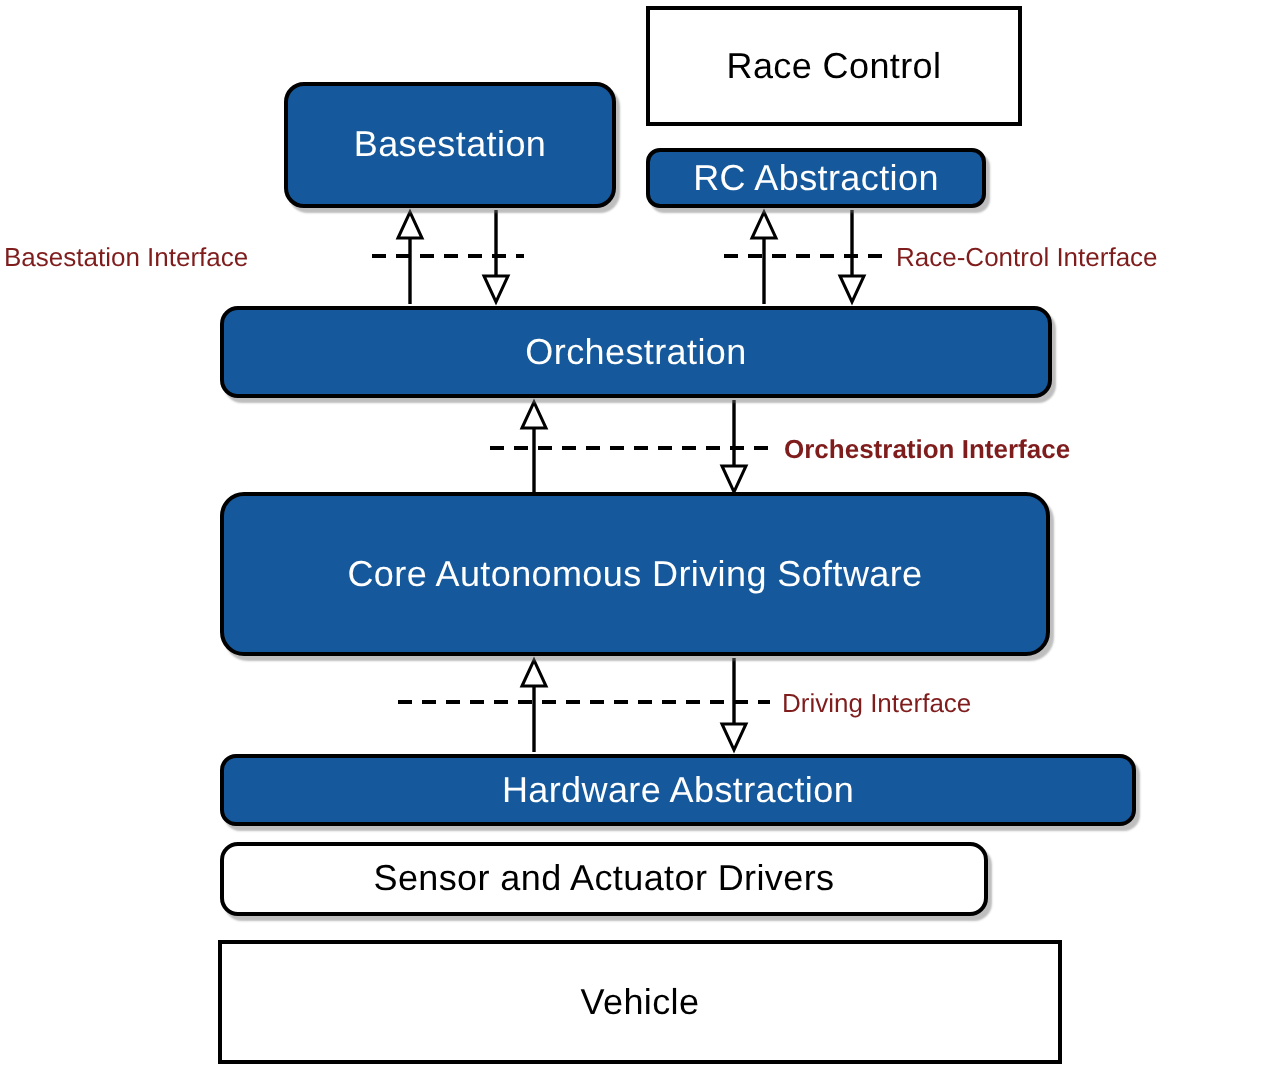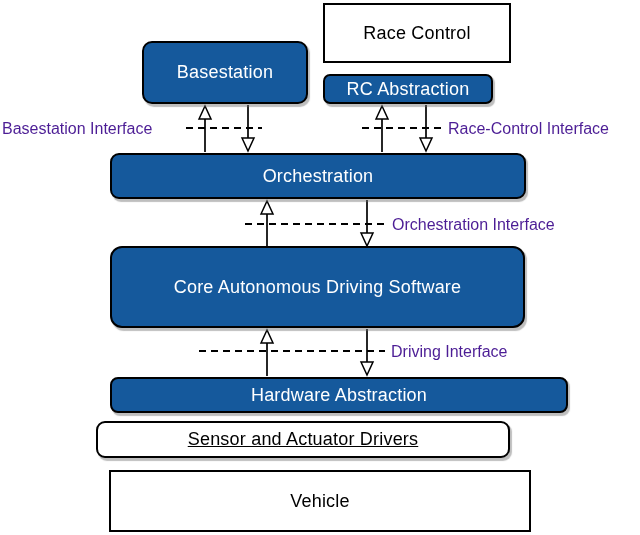--- a/index.html
+++ b/index.html
@@ -38,34 +38,34 @@
     color: #000000;
   }
   .shadowed { box-shadow: 2px 2.5px 1px rgba(110,110,110,0.45); }
 
   .race-control   { left:323px; top:3px;   width:188px; height:60px; border-radius:0; }
   .basestation    { left:142px; top:41px;  width:166px; height:63px; border-radius:10px; }
   .rc-abstraction { left:323px; top:74px;  width:170px; height:30px; border-radius:7px; }
   .orchestration  { left:110px; top:153px; width:416px; height:46px; border-radius:9px; }
   .core-ads       { left:110px; top:246px; width:415px; height:82px; border-radius:12px; }
   .hardware       { left:110px; top:377px; width:458px; height:36px; border-radius:8px; }
-  .sensor         { left:96px; top:421px; width:414px; height:37px; border-radius:9px;text-decoration:underline; }
+  .sensor         { left:110px; top:421px; width:384px; height:37px; border-radius:9px; }
   .vehicle        { left:109px; top:470px; width:422px; height:62px; border-radius:0; }
 
   .iface-label {
     position: absolute;
-    font-size: 16px;
+    font-size: 13px;
     line-height: 19px;
-    color: #4c1d95;
+    color: #7f1d1d;
     white-space: nowrap;
     text-align: center;
   }
   .lbl-basestation   { left:2px;   top:119px; }
   .lbl-race-control  { left:448px; top:119px; }
-  .lbl-orchestration { left:392px; top:215px; }
+  .lbl-orchestration { left:392px; top:215px;font-weight:bold; }
   .lbl-vehicle       { left:391px; top:342px; }
 
   .conn-line { stroke:#000000; stroke-width:1.7; }
   .conn-dash { stroke:#000000; stroke-width:2; stroke-dasharray:7 5; }
   .conn-head { fill:#ffffff; stroke:#000000; stroke-width:1.5; stroke-linejoin:miter; }
 </style>
 </head>
 <body>
 
 <div class="canvas">

